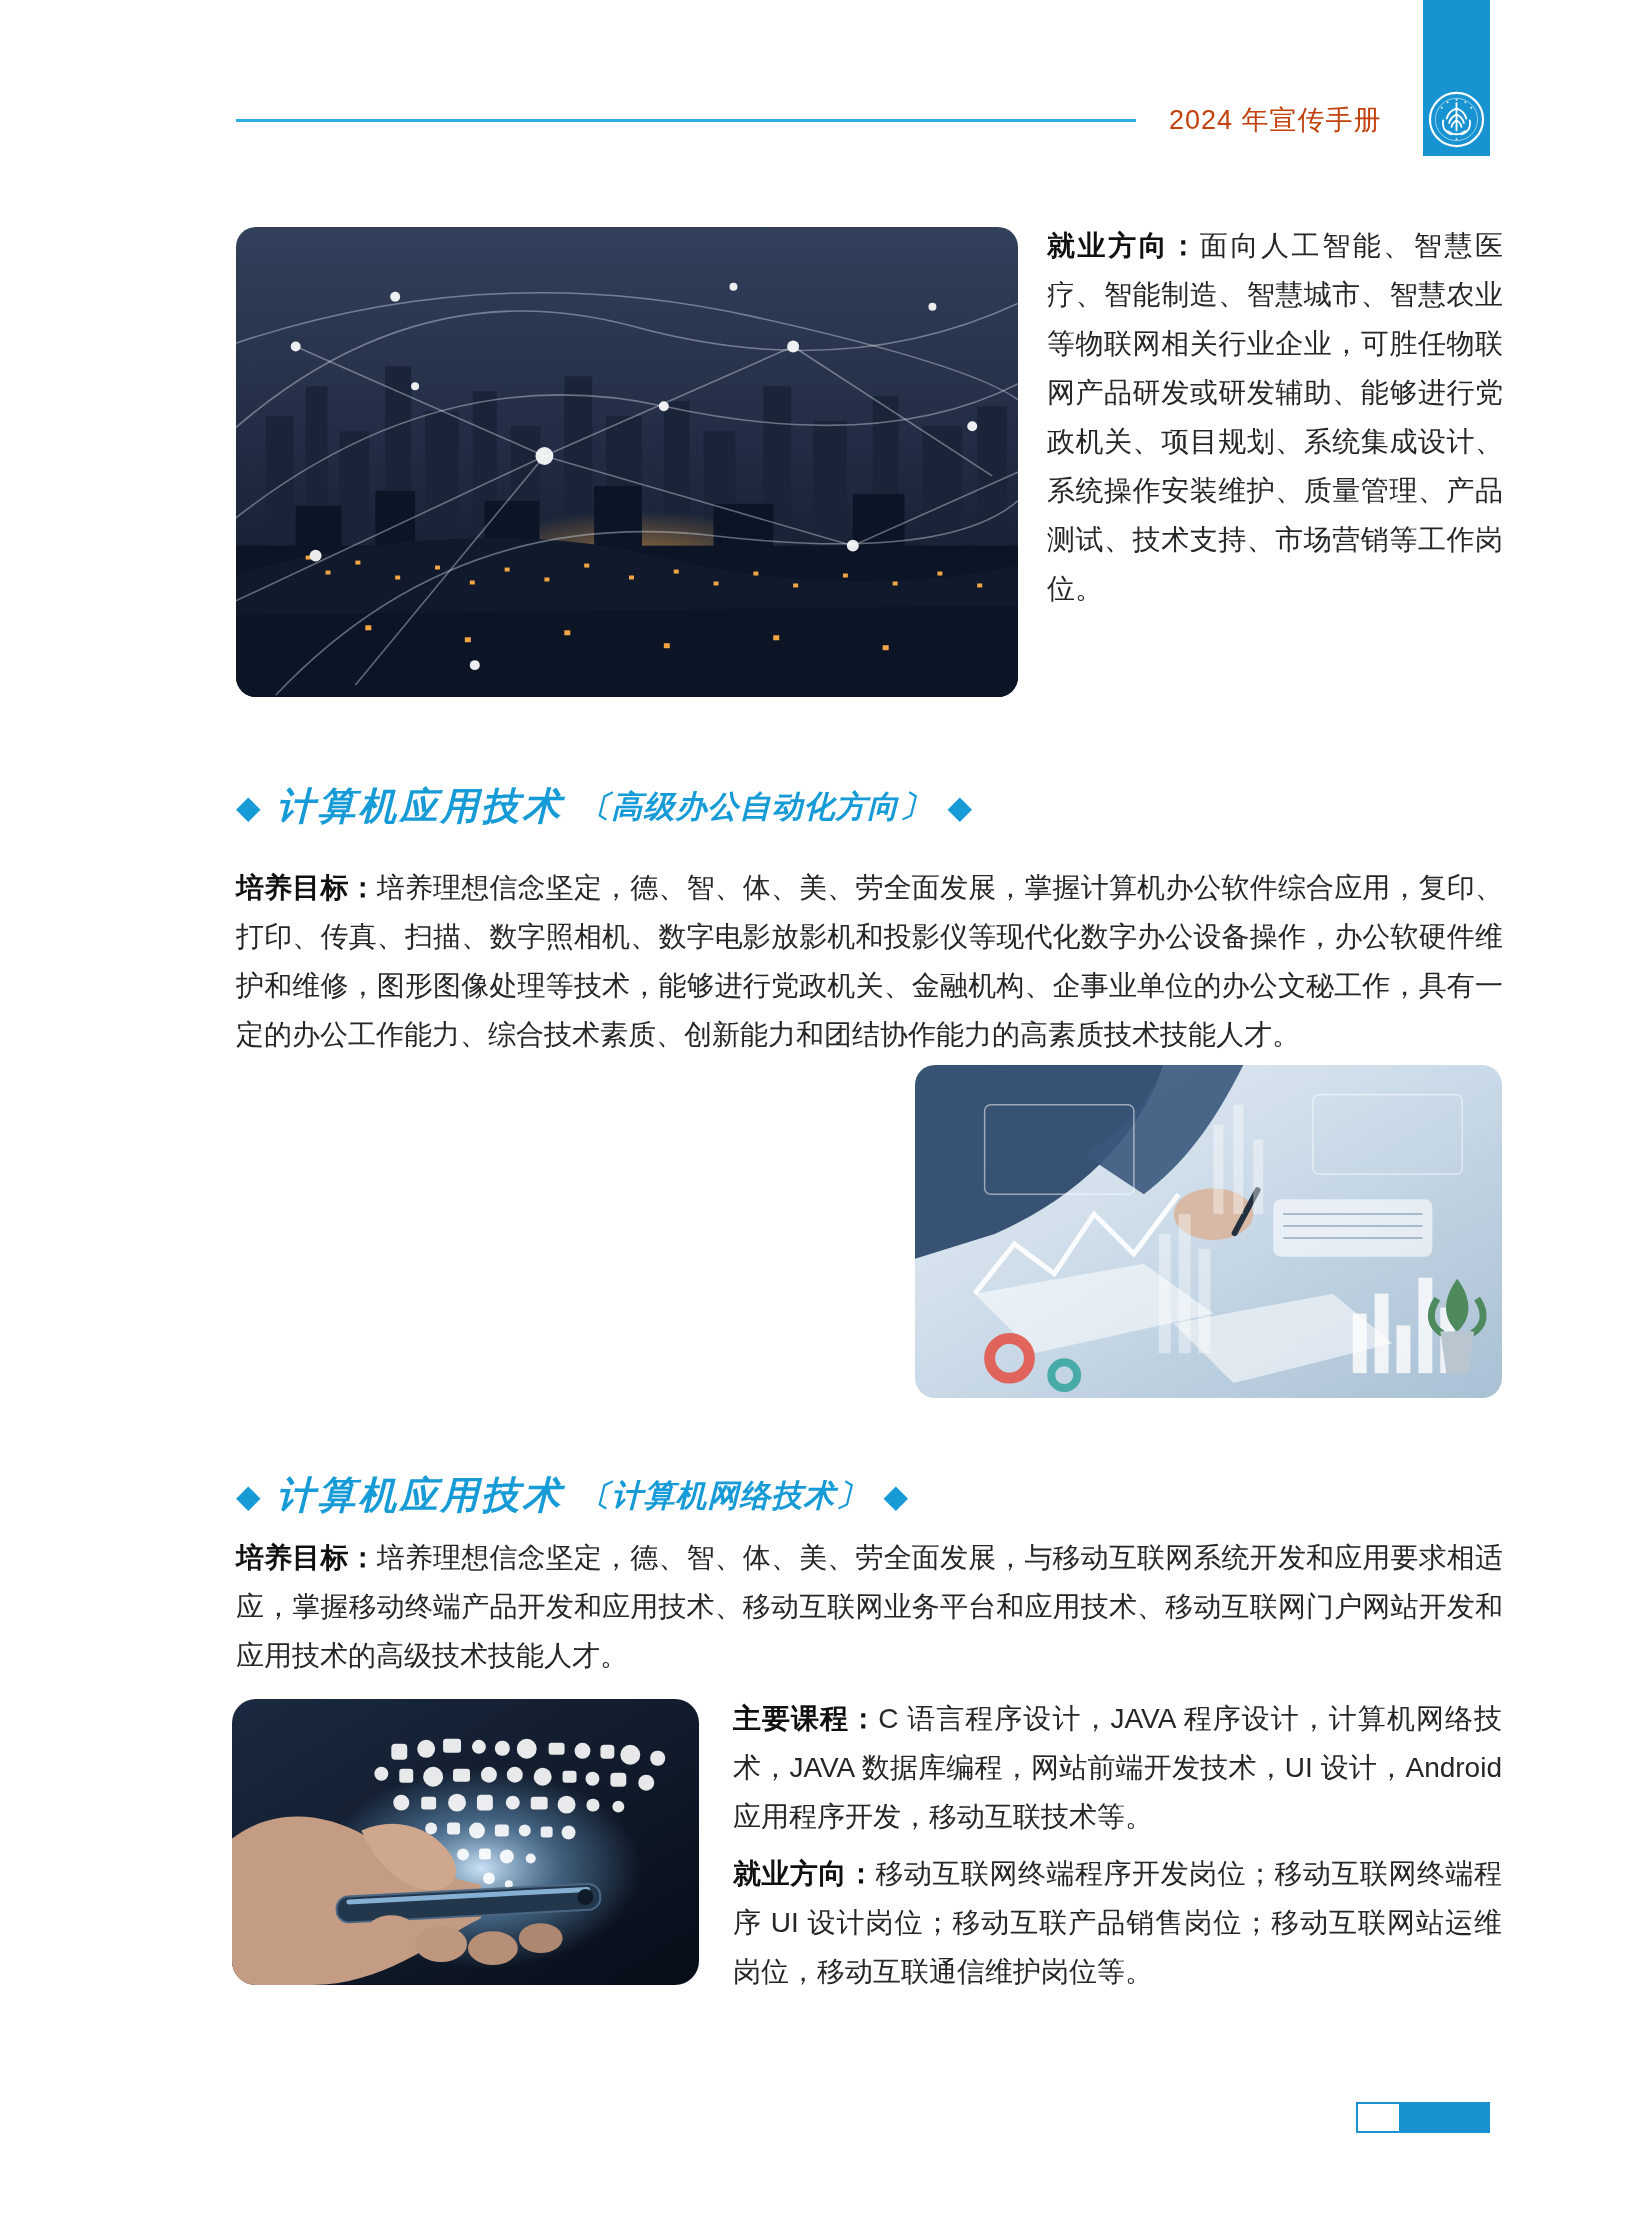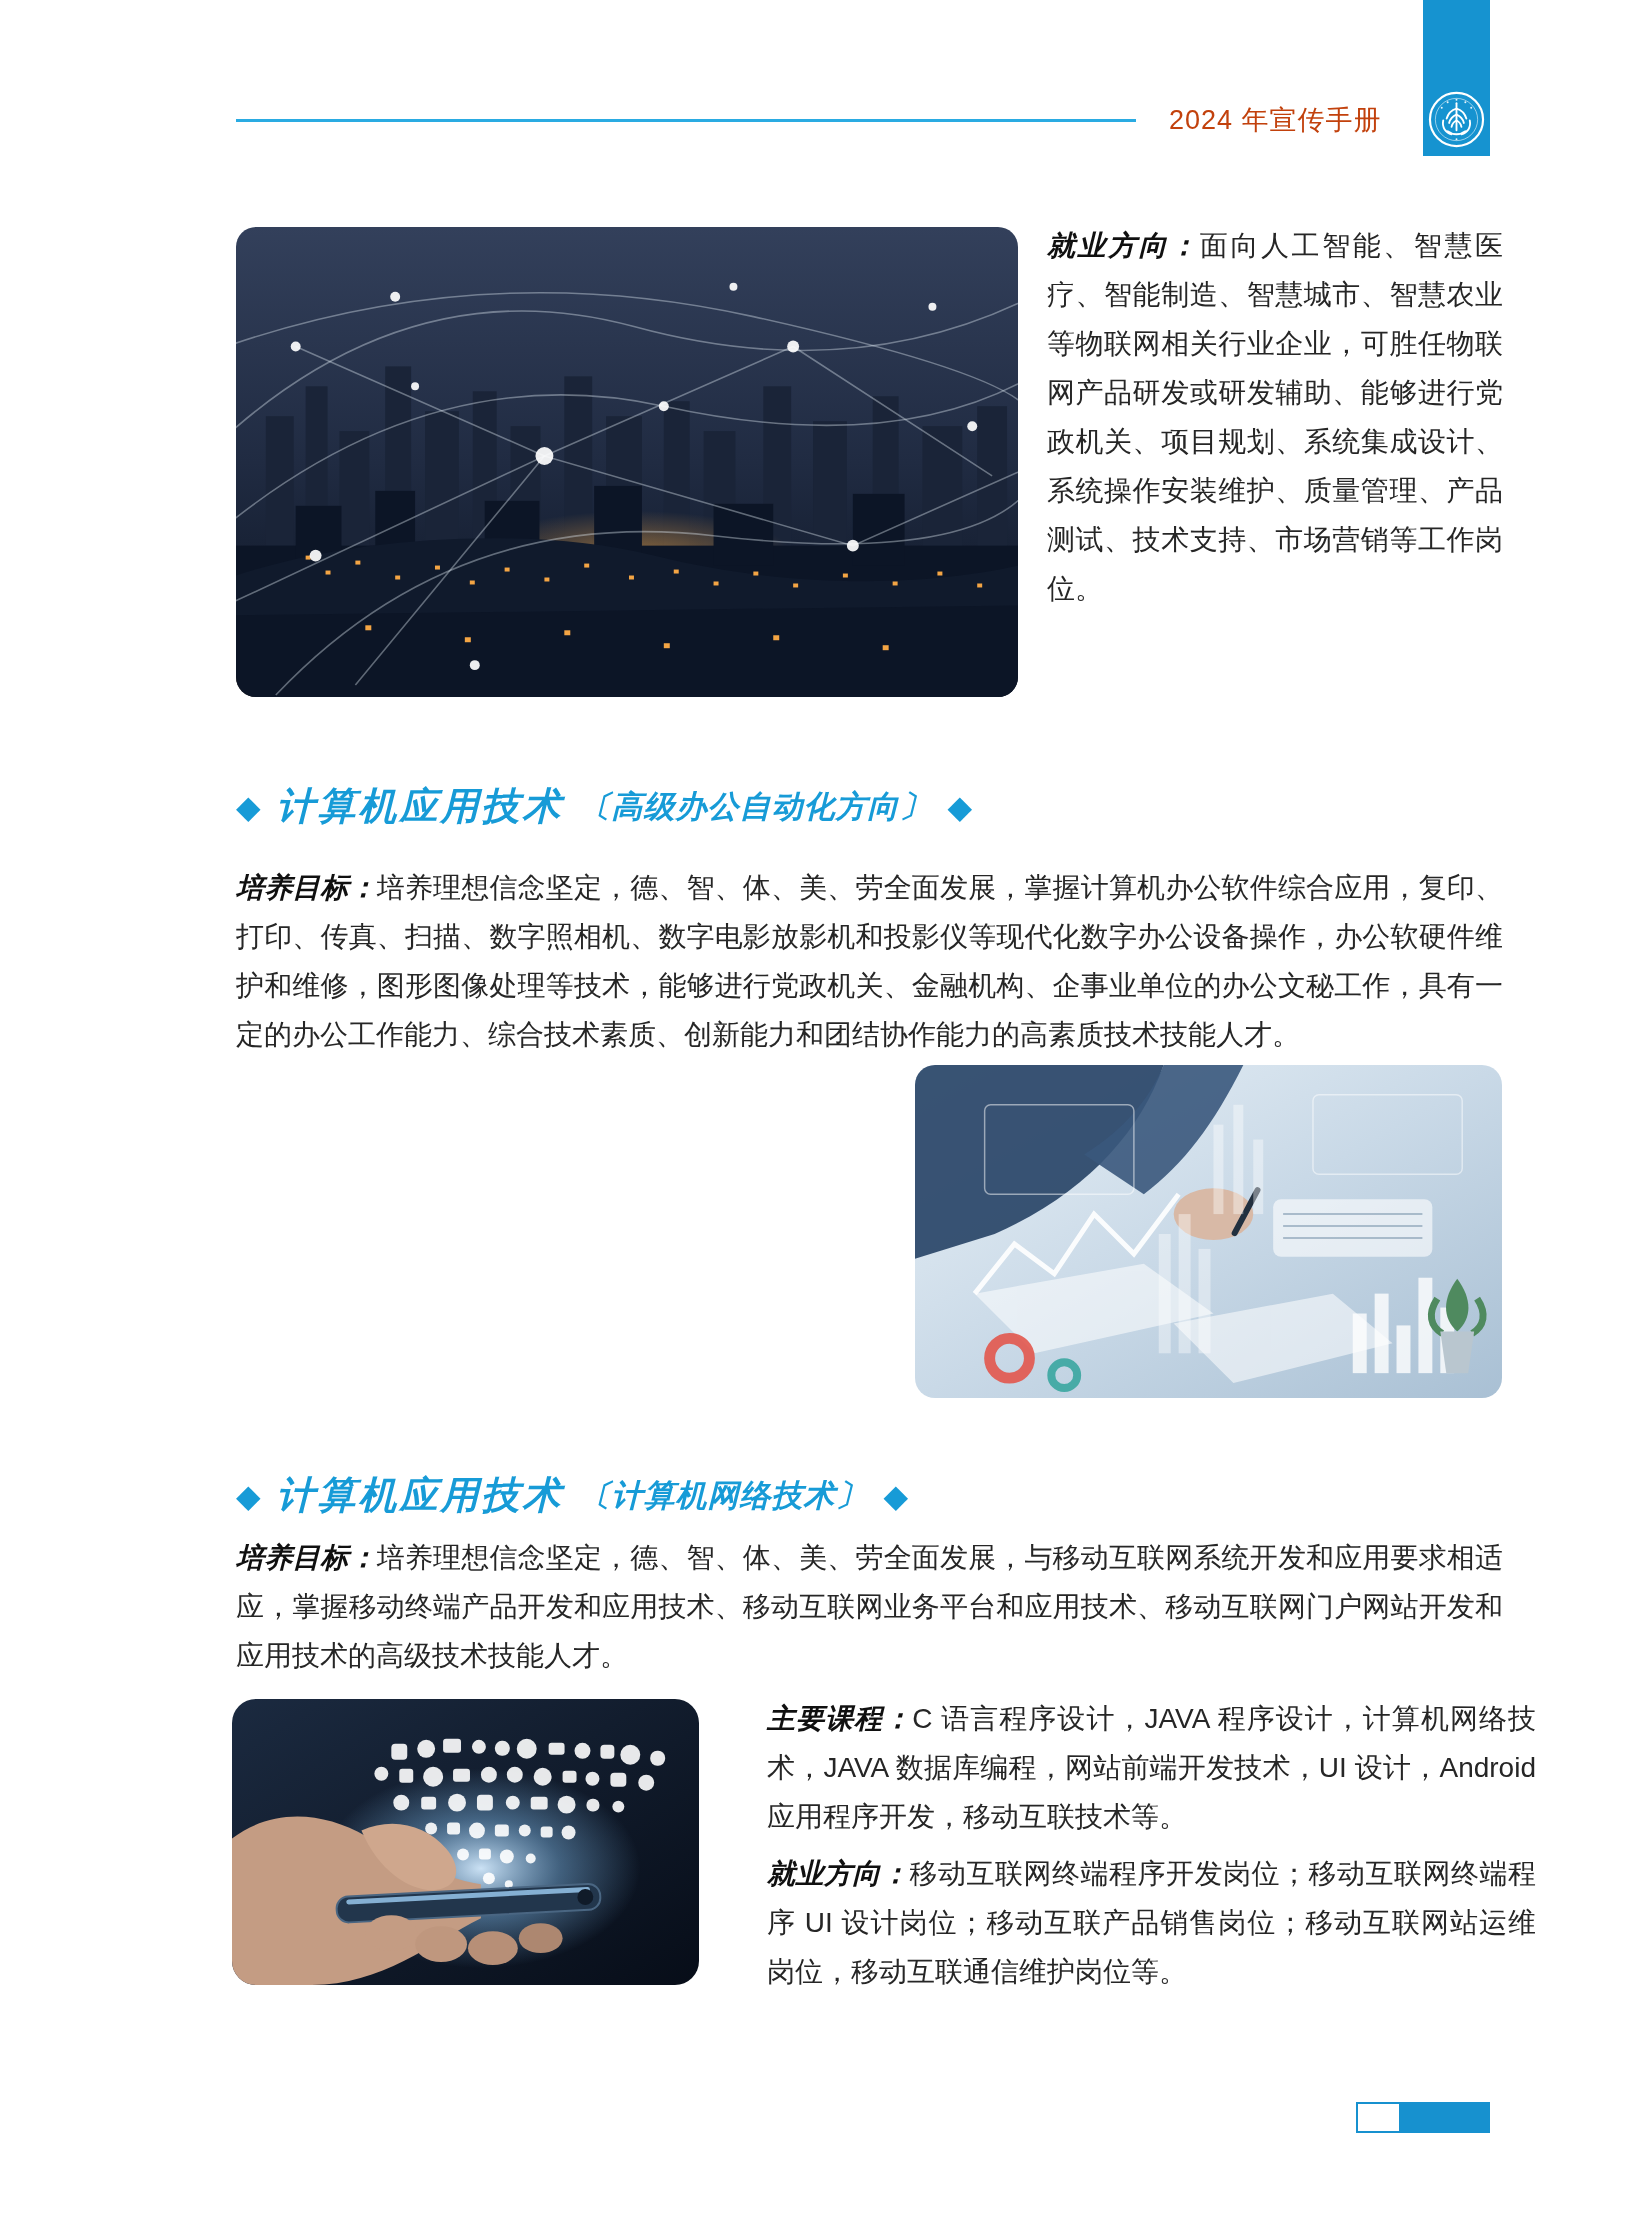--- a/index.html
+++ b/index.html
@@ -14,29 +14,29 @@
 
   
   .photo{position:absolute;border-radius:20px;overflow:hidden;}
   .photo svg{display:block;width:100%;height:100%;}
   .photo-city{left:236px;top:227px;width:782px;height:470px;}
   .photo-desk{left:915px;top:1065px;width:587px;height:333px;}
   .photo-mobile{left:232px;top:1699px;width:467px;height:286px;border-radius:24px;}
 
   
   .para{font-size:28px;line-height:49px;color:#262626;text-align:justify;margin:0;}
-  .para strong{color:#101010;font-weight:bold;font-style:italic;}
+  .para strong{color:#101010;font-weight:bold;}
   .col{position:absolute;}
   .col .para + .para{margin-top:8px;}
 
   .intro-col{left:1047px;top:221px;width:456px;}
   .obj1{left:236px;top:863px;width:1267px;}
   .mid-col{left:236px;top:1057px;width:669px;}
   .obj2{left:236px;top:1533px;width:1267px;}
-  .bot-col{left:733px;top:1694px;width:769px;margin-left:34px;}
+  .bot-col{left:733px;top:1694px;width:769px;}
 
   
   .sec-heading{position:absolute;display:flex;align-items:center;gap:16px;color:#179bd7;}
   .sec-heading .dia{font-size:32px;line-height:1;font-style:normal;}
   .sec-heading .t{font-size:38px;font-weight:bold;font-style:italic;letter-spacing:3px;}
   .sec-heading .b{font-size:31px;font-weight:bold;font-style:italic;letter-spacing:1px;}
   .heading1{left:236px;top:781px;}
   .heading2{left:236px;top:1470px;}
 
   

